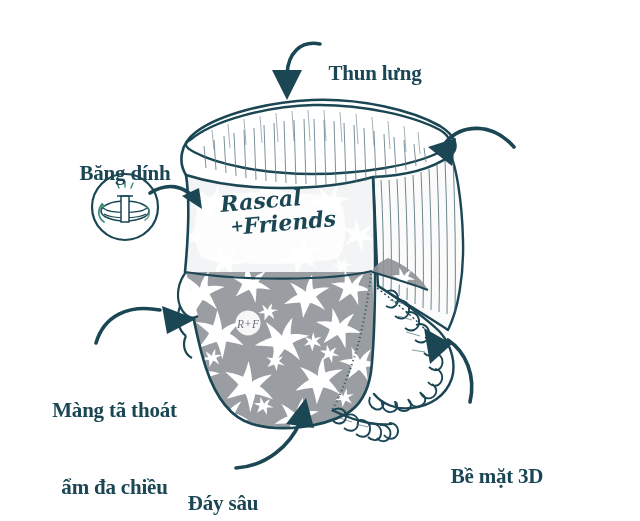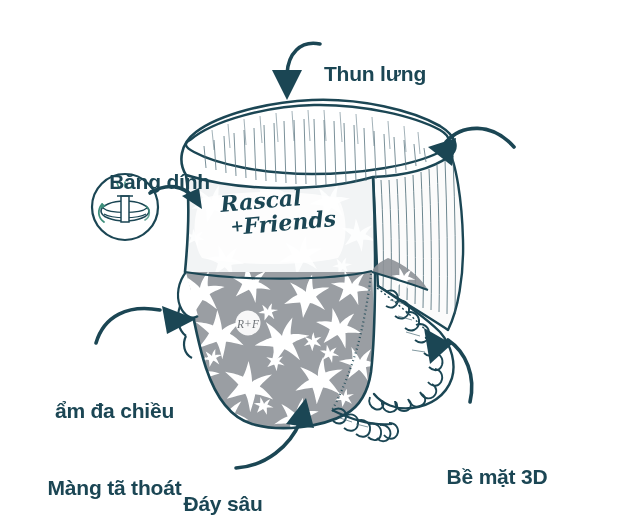--- a/index.html
+++ b/index.html
@@ -19,24 +19,24 @@
   }
   .label {
     position: absolute;
     color: #1b4654;
     font-weight: 700;
     font-size: 21px;
     line-height: 1.22;
     letter-spacing: -0.2px;
     white-space: pre;
   }
-  .label.center { text-align: center; }
+  .label.center { text-align: center; font-family: Liberation Serif, serif; }
 
   #lbl-waistband { left: 300px; top: 10px;  width: 150px; }
-  #lbl-tape      { left: 40px;  top: 118px; width: 170px; text-align: right; }
+  #lbl-tape      { left: 40px;  top: 110px; width: 170px; }
   #lbl-straps    { left: 497px; top: 155px; width: 143px; }
   #lbl-film      { left: 12px;  top: 347px; width: 205px; }
   #lbl-surface   { left: 412px; top: 413px; width: 170px; }
   #lbl-core      { left: 128px; top: 440px; width: 190px; }
 
   svg.art {
     position: absolute;
     left: 0;
     top: 0;
     width: 640px;
@@ -369,22 +369,22 @@
   </div>
 
   <div class="label center" id="lbl-tape">
     <div>Băng dính</div>
   </div>
 
   <div class="label center" id="lbl-straps">
   </div>
 
   <div class="label center" id="lbl-film">
+    <div>Màng tã thoát</div>
     <div>ẩm đa chiều</div>
-    <div>Màng tã thoát</div>
   </div>
 
   <div class="label center" id="lbl-surface">
     <div>Bề mặt 3D</div>
     
   </div>
 
   <div class="label center" id="lbl-core">
     <div>Đáy sâu</div>
     

